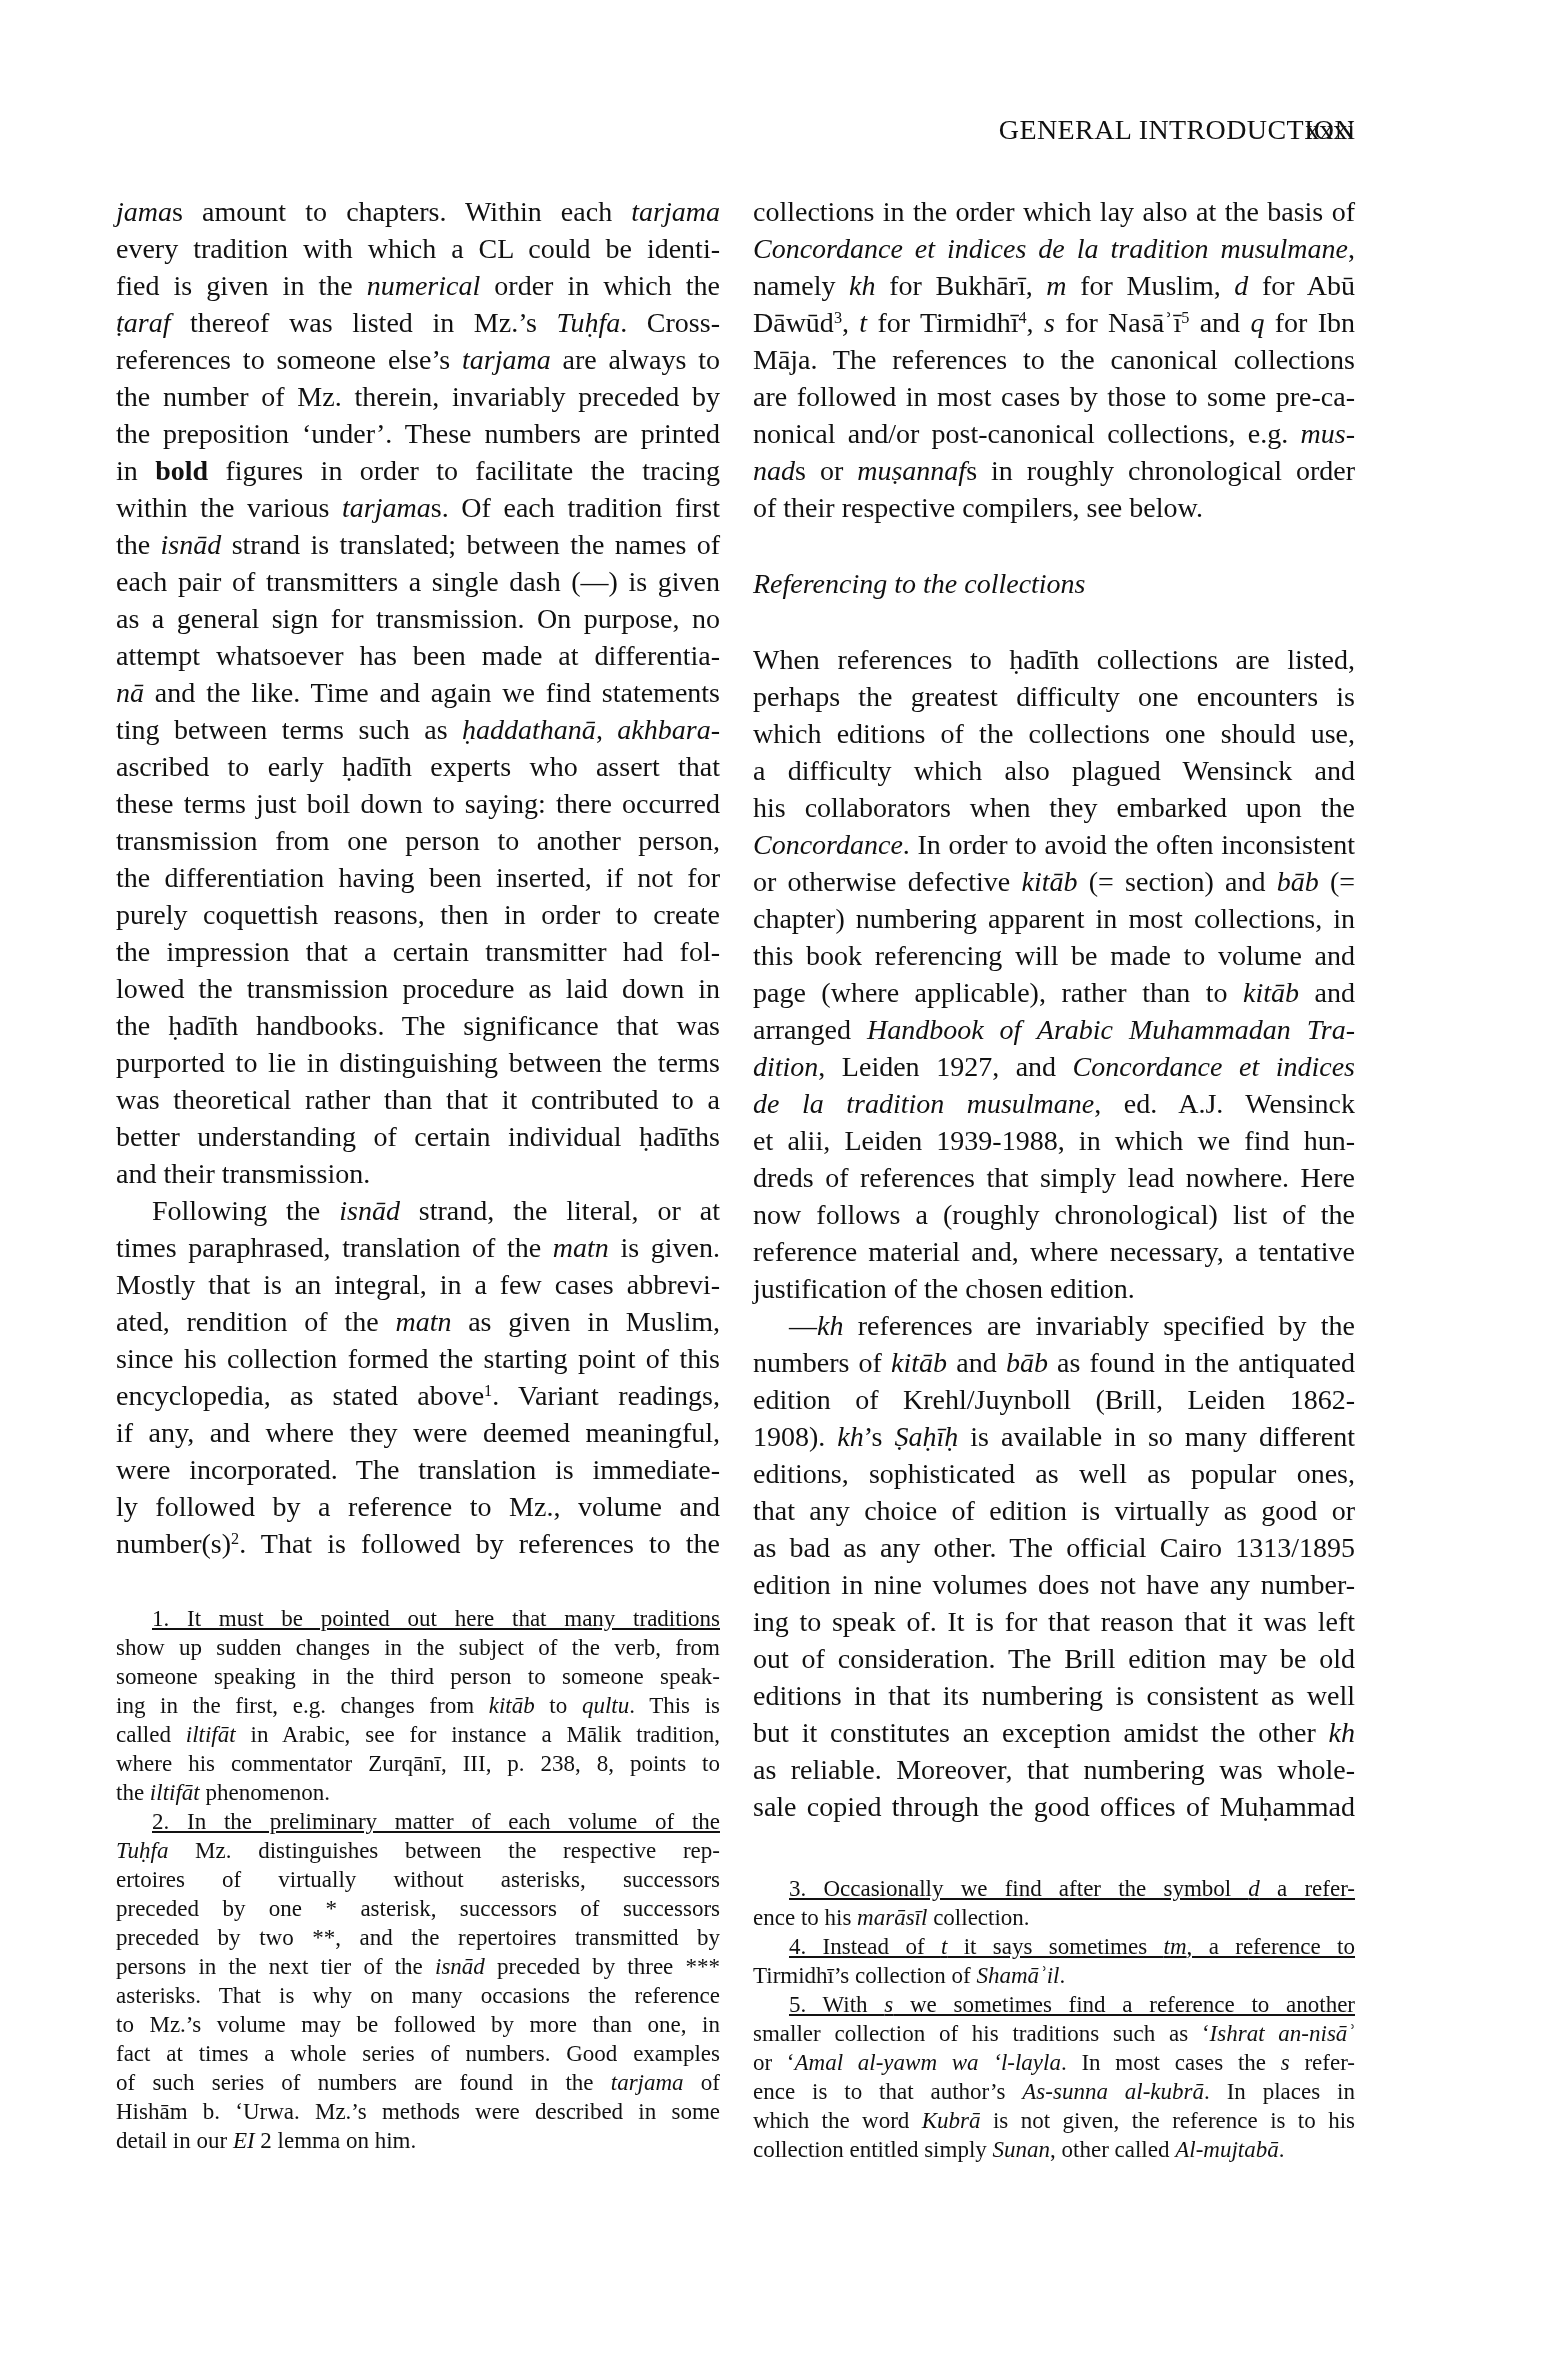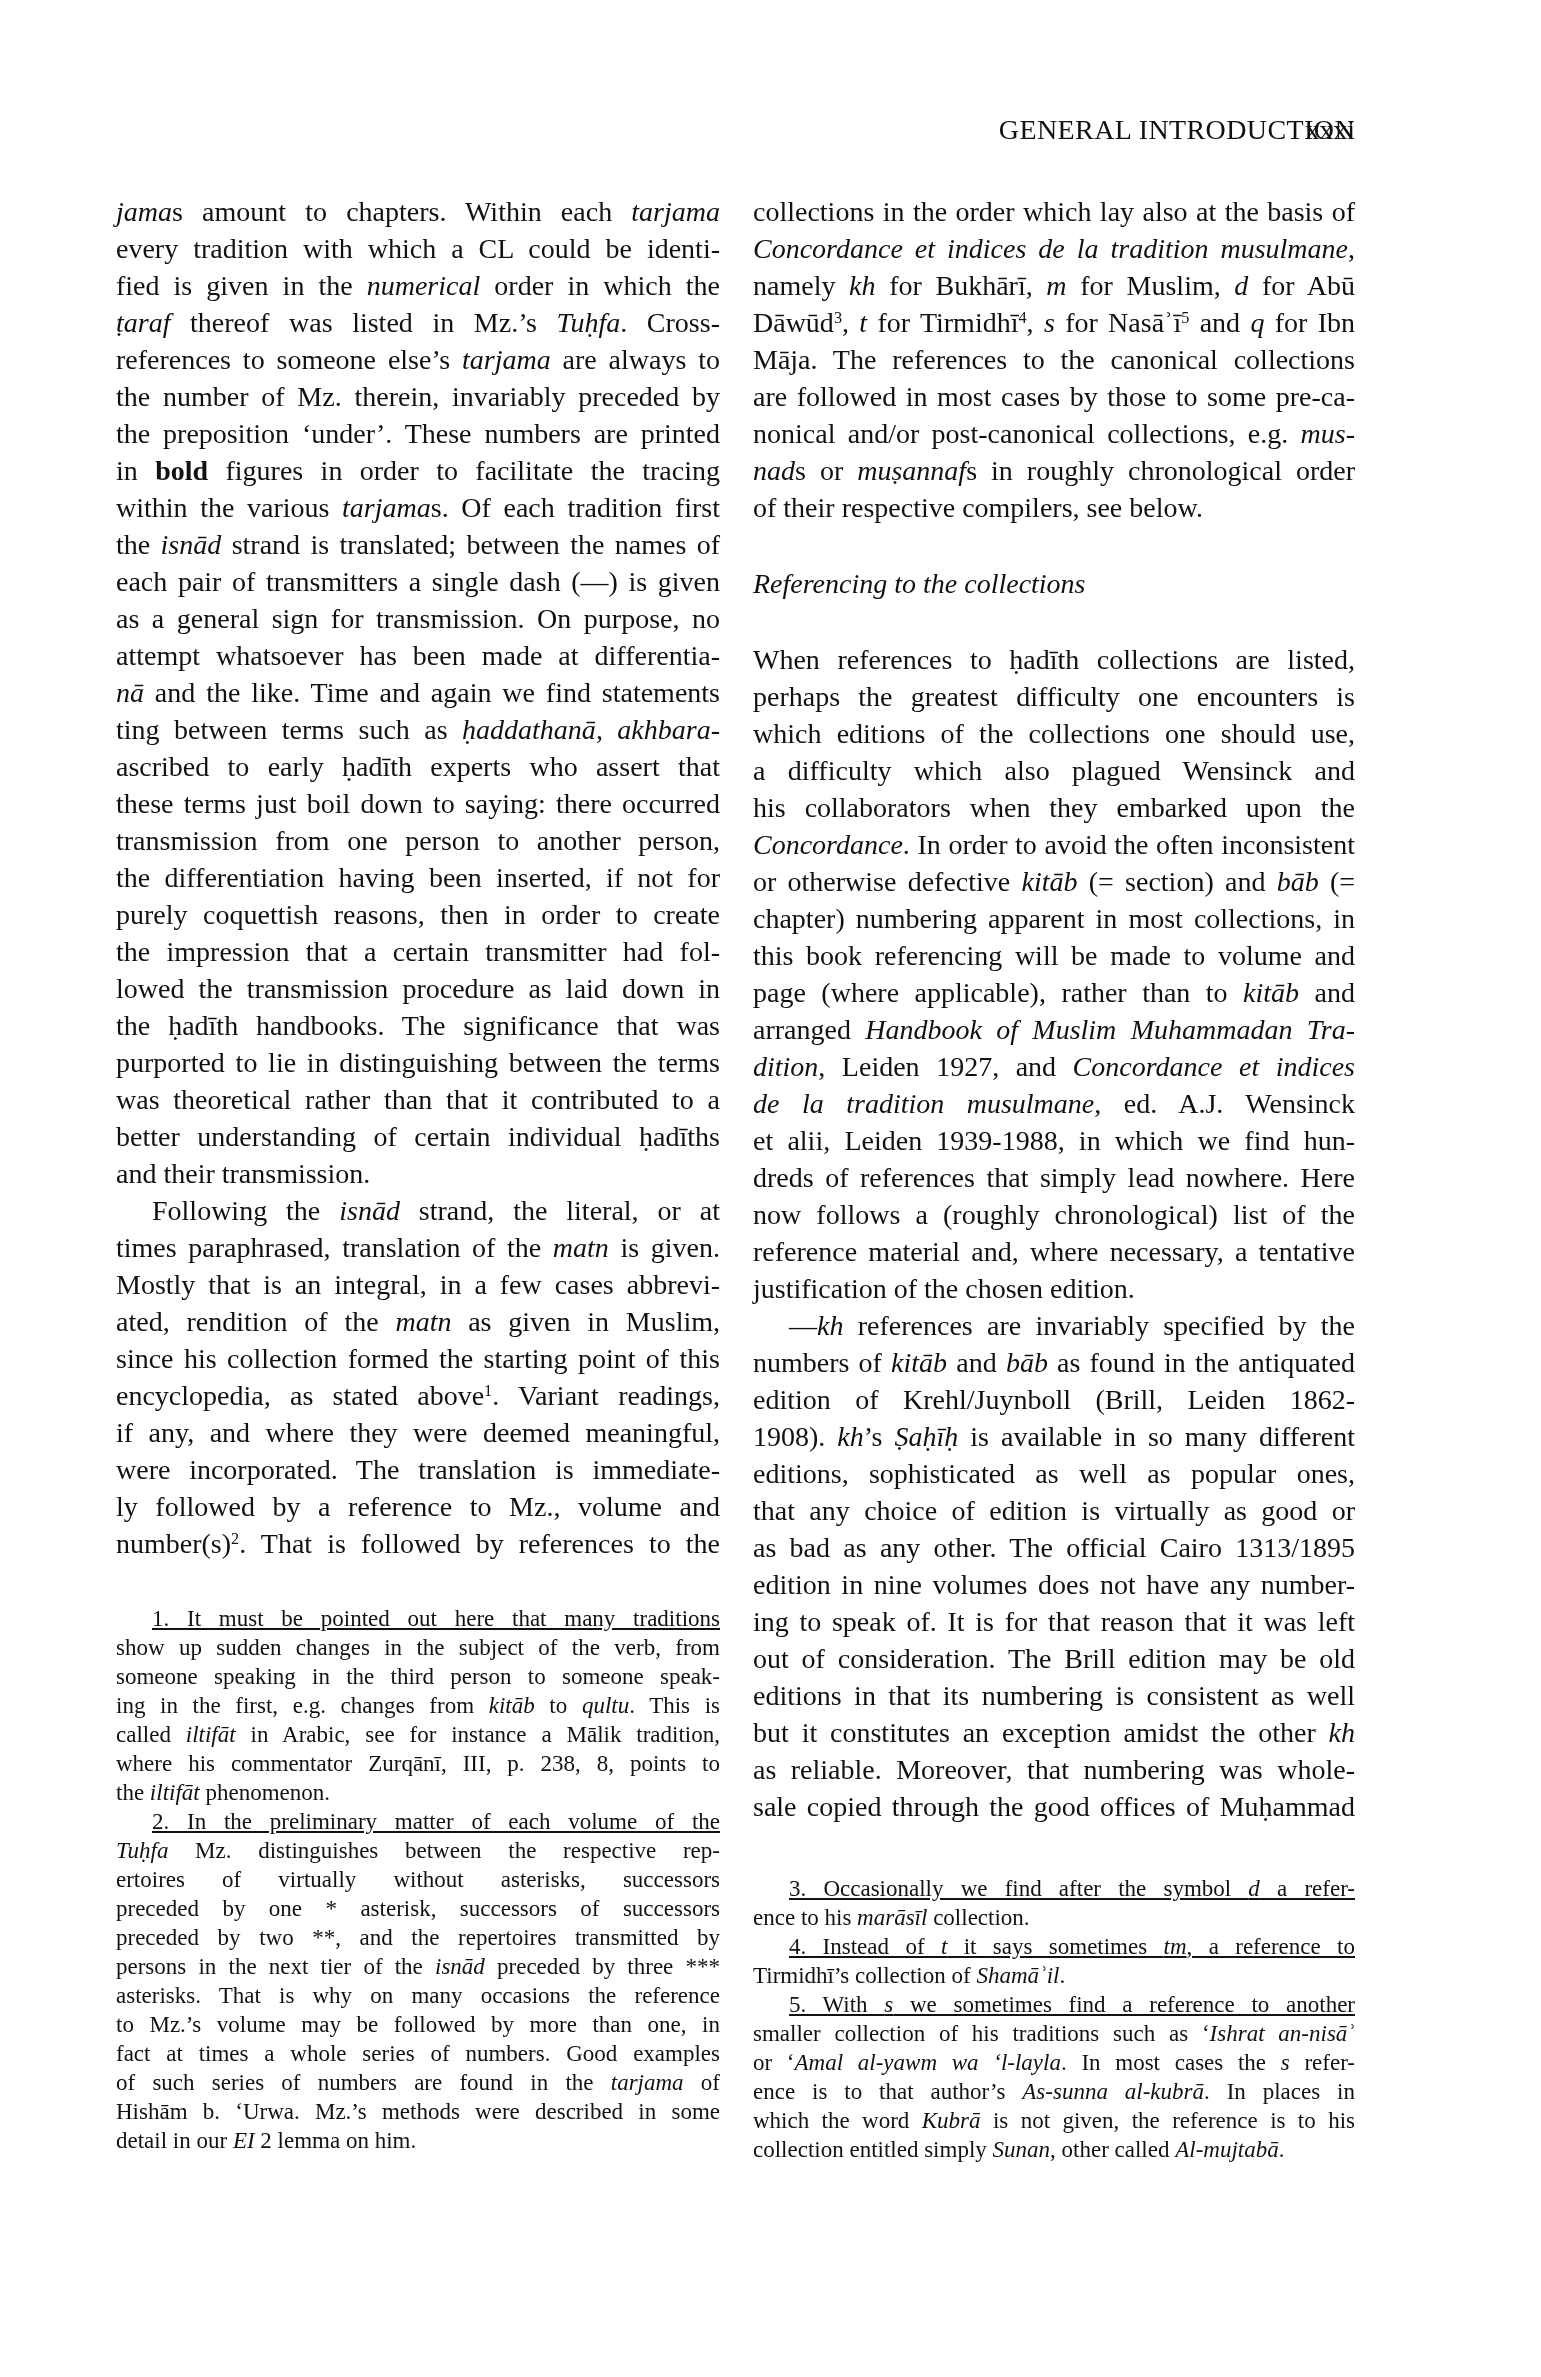--- a/index.html
+++ b/index.html
@@ -112,21 +112,21 @@
     <span class="line"><span>When references to ḥadīth collections are listed,</span></span>
     <span class="line"><span>perhaps the greatest difficulty one encounters is</span></span>
     <span class="line"><span>which editions of the collections one should use,</span></span>
     <span class="line"><span>a difficulty which also plagued Wensinck and</span></span>
     <span class="line"><span>his collaborators when they embarked upon the</span></span>
     <span class="line"><i>Concordance</i><span>. In order to avoid the often inconsistent</span></span>
     <span class="line"><span>or otherwise defective </span><i>kitāb</i><span> (= section) and </span><i>bāb</i><span> (=</span></span>
     <span class="line"><span>chapter) numbering apparent in most collections, in</span></span>
     <span class="line"><span>this book referencing will be made to volume and</span></span>
     <span class="line"><span>page (where applicable), rather than to </span><i>kitāb</i><span> and</span></span>
-    <span class="line"><span>arranged </span><i>Handbook of Muslim Muhammadan Tra-</i></span>
+    <span class="line"><span>arranged </span><i>Handbook of Arabic Muhammadan Tra-</i></span>
     <span class="line"><i>dition</i><span>, Leiden 1927, and </span><i>Concordance et indices</i></span>
     <span class="line"><i>de la tradition musulmane</i><span>, ed. A.J. Wensinck</span></span>
     <span class="line"><span>et alii, Leiden 1939-1988, in which we find hun-</span></span>
     <span class="line"><span>dreds of references that simply lead nowhere. Here</span></span>
     <span class="line"><span>now follows a (roughly chronological) list of the</span></span>
     <span class="line"><span>reference material and, where necessary, a tentative</span></span>
     <span class="line last"><span>justification of the chosen edition.</span></span>
     <span class="line indent"><span>—</span><i>kh</i><span> references are invariably specified by the</span></span>
     <span class="line"><span>numbers of </span><i>kitāb</i><span> and </span><i>bāb</i><span> as found in the antiquated</span></span>
     <span class="line"><span>edition of Krehl/Juynboll (Brill, Leiden 1862-</span></span>

